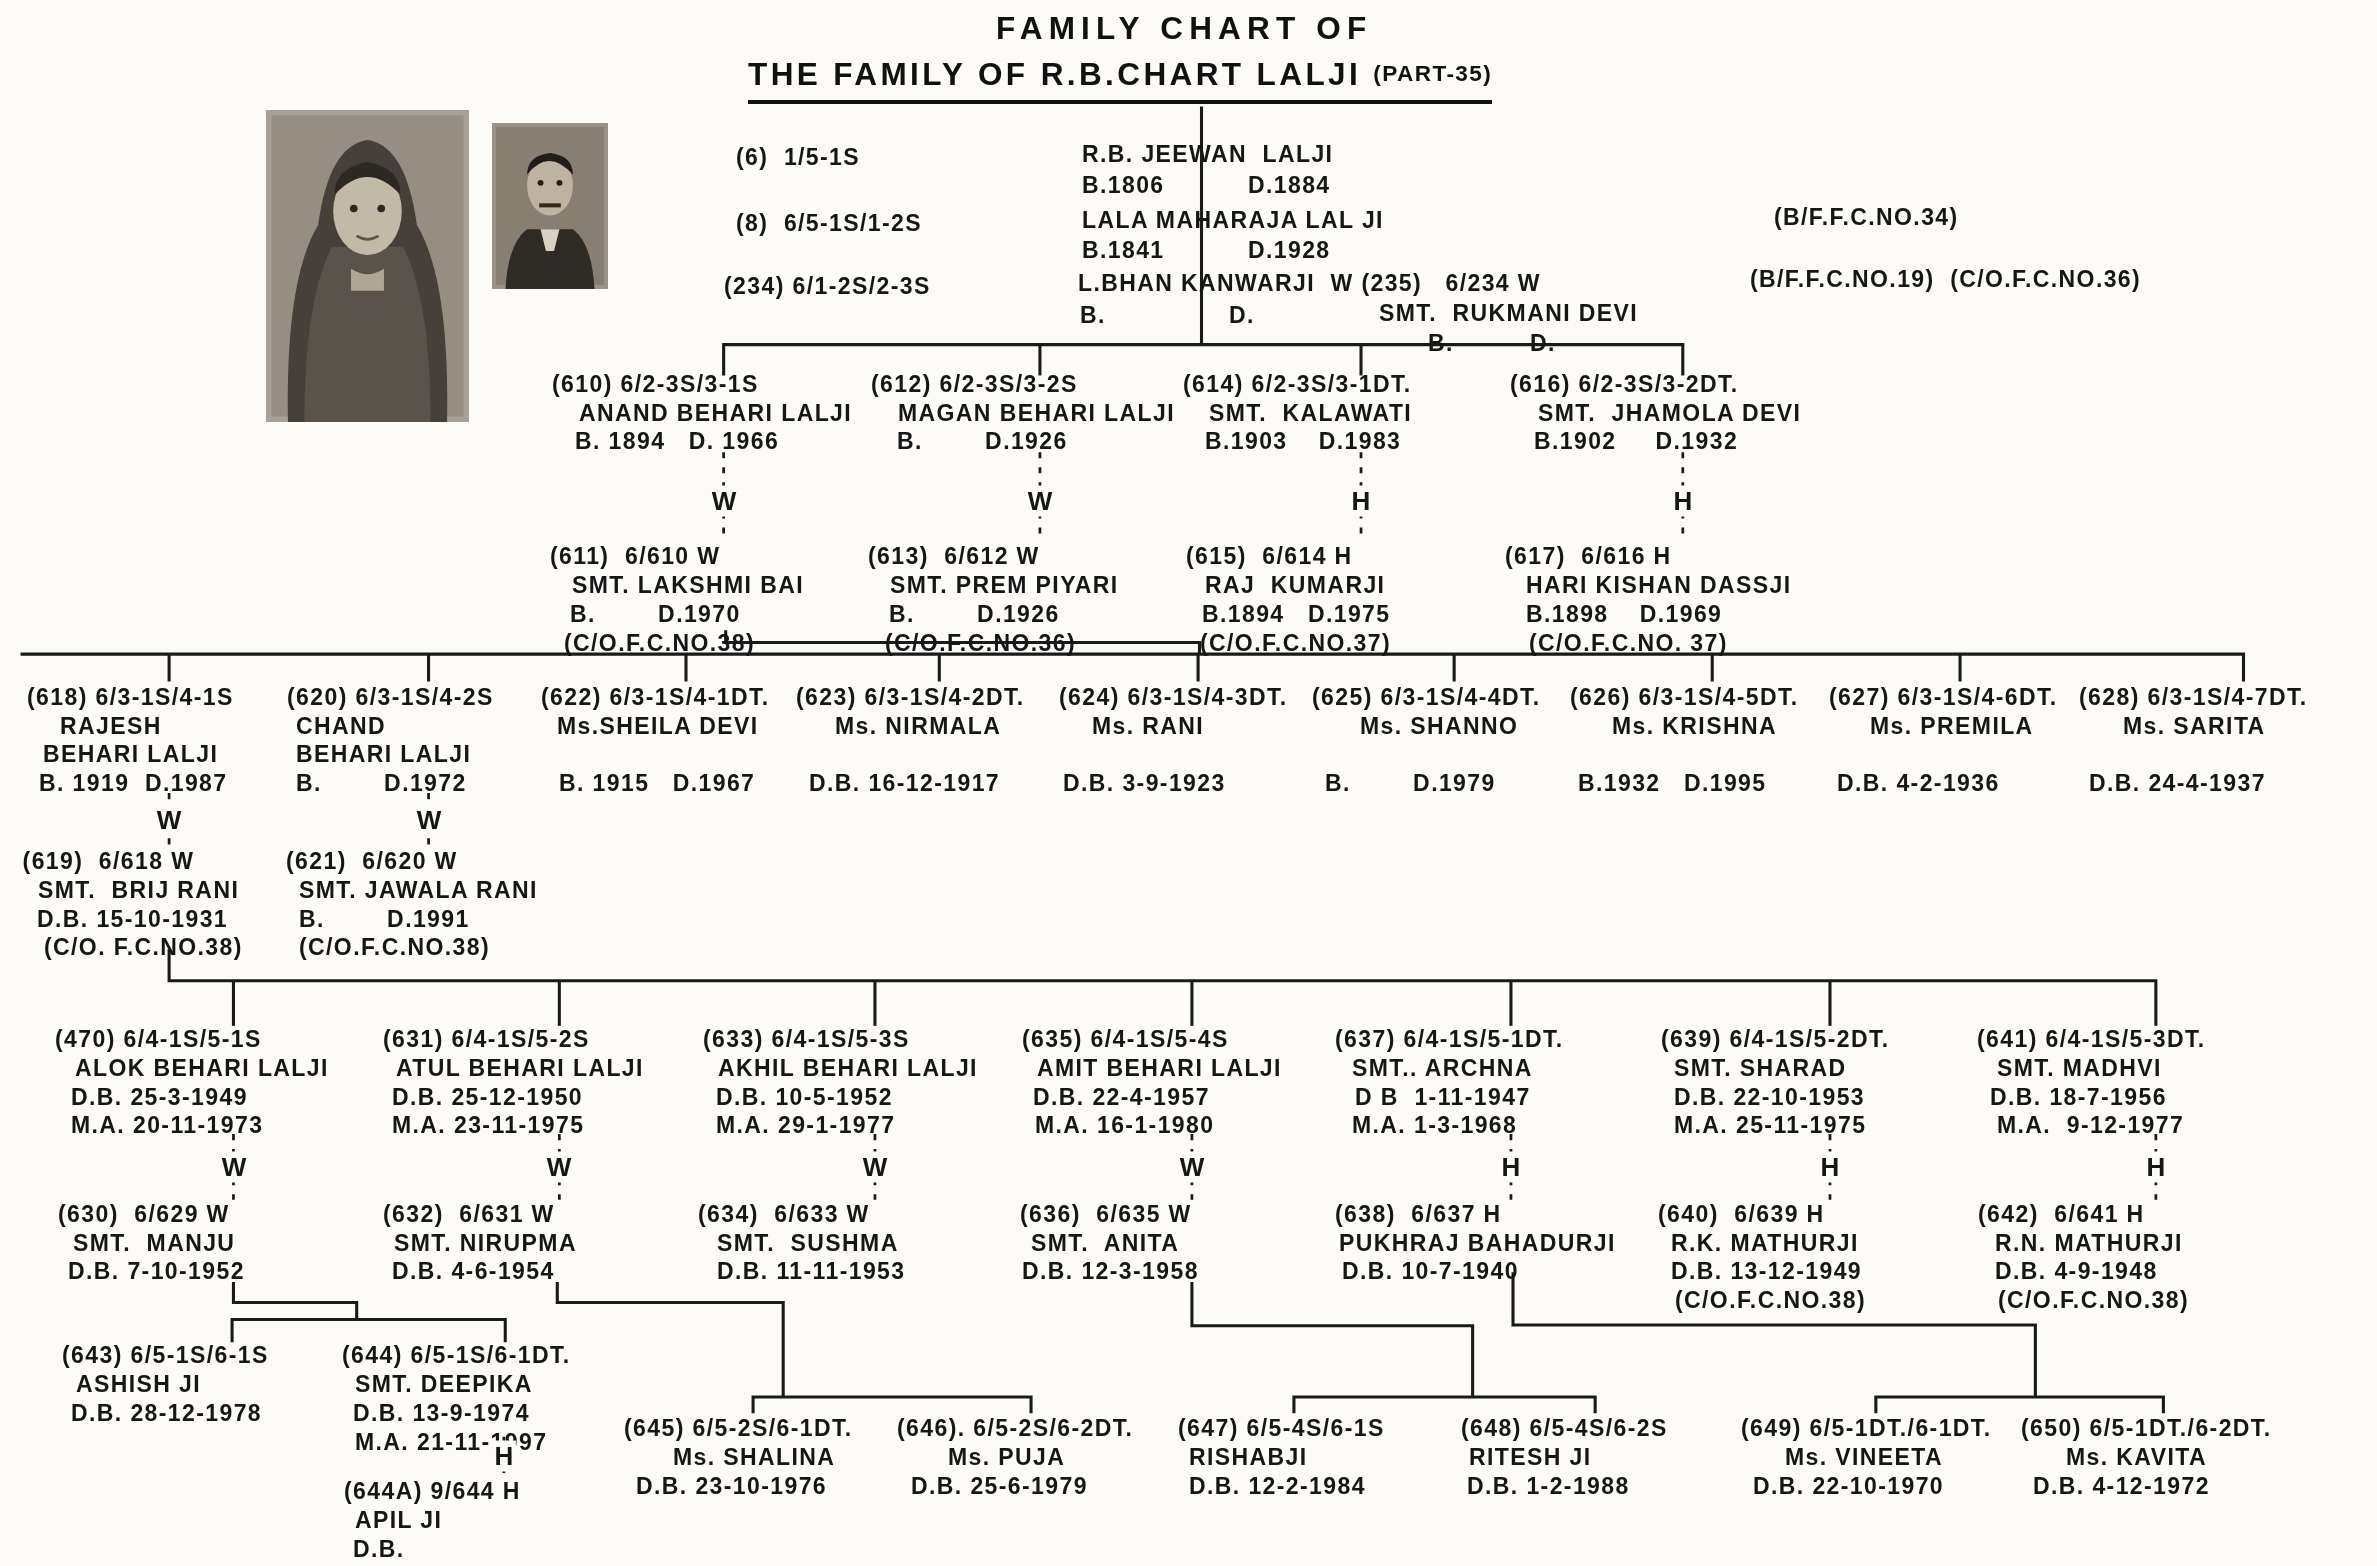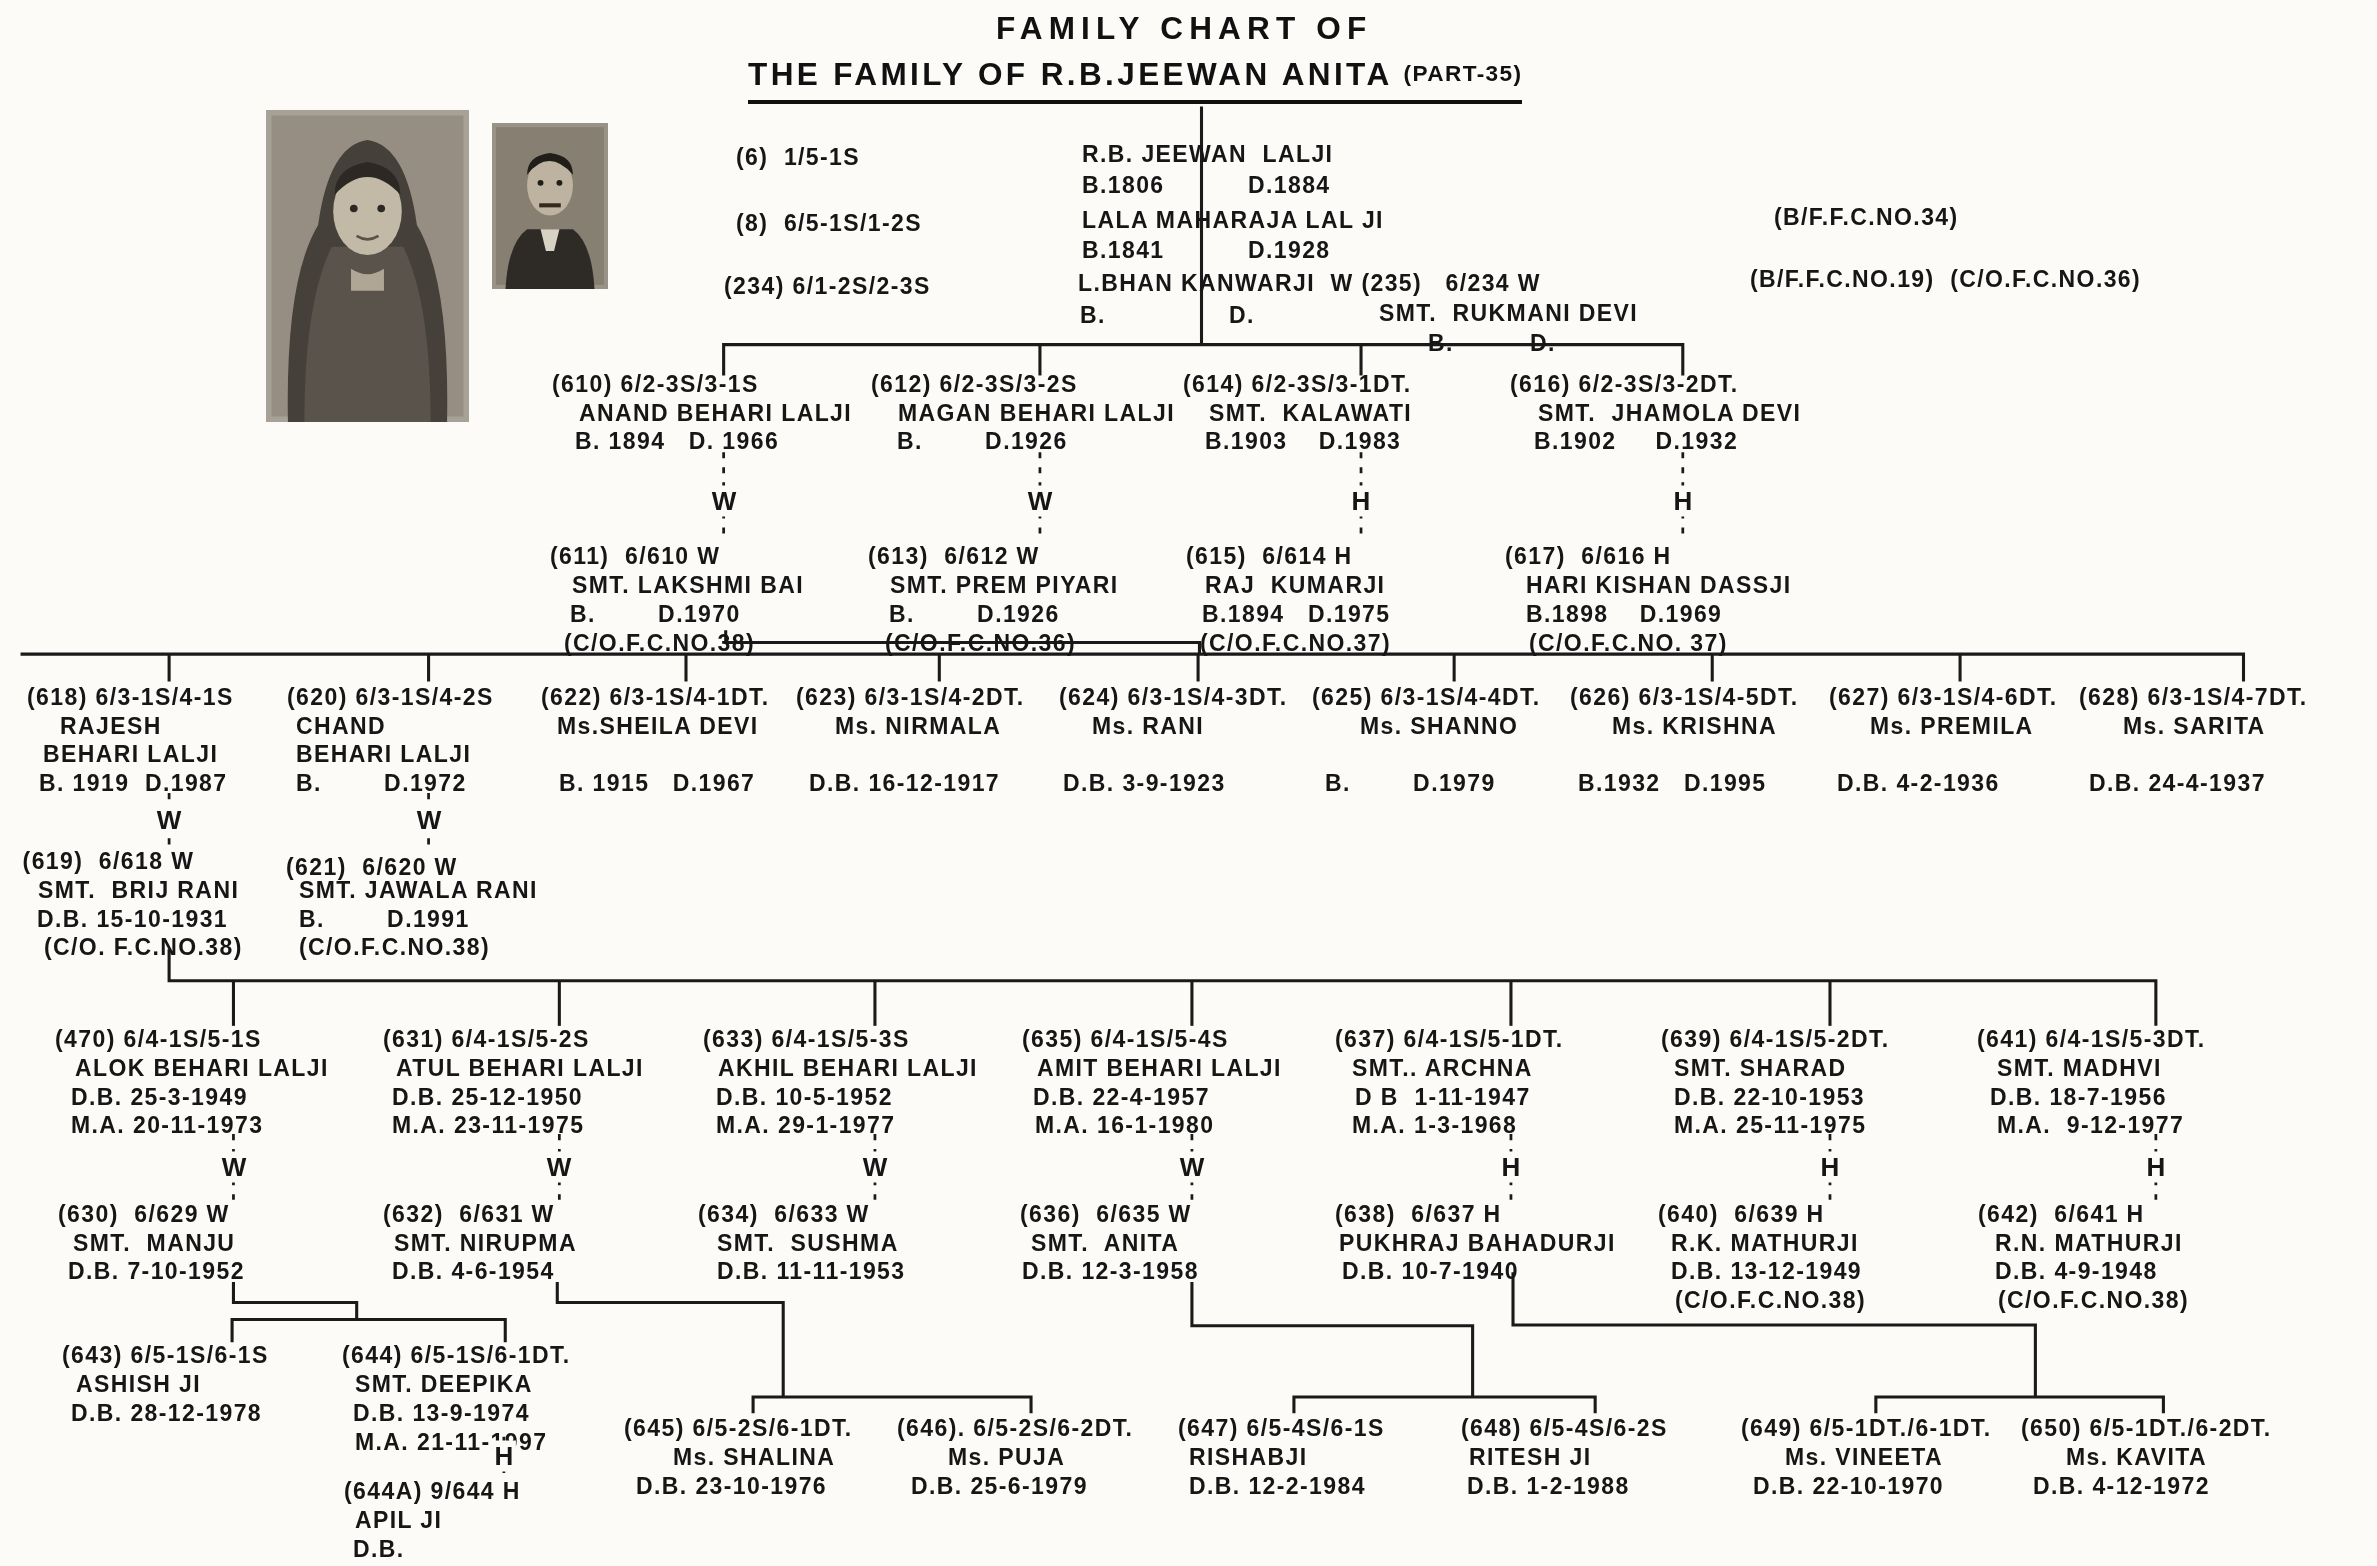--- a/index.html
+++ b/index.html
@@ -64,21 +64,21 @@
       <polyline points="817,1656 817,1752" class="dashed"></polyline>
       <polyline points="1278,1656 1278,1752" class="dashed"></polyline>
       <polyline points="1741,1656 1741,1752" class="dashed"></polyline>
       <polyline points="2207,1656 2207,1752" class="dashed"></polyline>
       <polyline points="2673,1656 2673,1752" class="dashed"></polyline>
       <polyline points="3149,1656 3149,1752" class="dashed"></polyline>
       <polyline points="736,2098 736,2157" class="dashed"></polyline>
     </svg>
 
   <div class="title-main">FAMILY CHART OF</div>
-  <div class="title-sub"><span>THE FAMILY OF R.B.JEEWAN ANITA </span><span class="part">(PART-35)</span></div>
+  <div class="title-sub"><span>THE FAMILY OF R.B.CHART LALJI </span><span class="part">(PART-35)</span></div>
 
   <div class="photo" style="left:266px;top:110px;width:203px;height:312px">
     <svg viewBox="0 0 74 114" preserveAspectRatio="none">
       <rect width="74" height="114" fill="#a7a198"></rect>
       <rect x="2" y="2" width="70" height="110" fill="#968e82"></rect>
       <path d="M8,114 Q7,62 19,42 Q23,13 37,11 Q51,13 55,42 Q67,62 66,114 Z" fill="#45403a"></path>
       <path d="M14,114 Q14,70 24,50 L50,50 Q60,70 60,114 Z" fill="#59534b"></path>
       <ellipse cx="37" cy="37" rx="12.5" ry="16" fill="#c2b9a7"></ellipse>
       <path d="M25,31 Q37,18 49,31 Q49,21 37,19 Q25,21 25,31" fill="#2c2823"></path>
       <circle cx="32" cy="36" r="1.4" fill="#2c2823"></circle>
@@ -172,21 +172,21 @@
     <div class="txt" style="left: 1829px; top: 685px;">(627) 6/3-1S/4-6DT.</div>
     <div class="txt" style="left: 1870px; top: 714px;">Ms. PREMILA</div>
     <div class="txt" style="left: 1837px; top: 771px;">D.B. 4-2-1936</div>
     <div class="txt" style="left: 2079px; top: 685px;">(628) 6/3-1S/4-7DT.</div>
     <div class="txt" style="left: 2123px; top: 714px;">Ms. SARITA</div>
     <div class="txt" style="left: 2089px; top: 771px;">D.B. 24-4-1937</div>
     <div class="txt" style="left: 22.6px; top: 849px;">(619)  6/618 W</div>
     <div class="txt" style="left: 38px; top: 878px;">SMT.  BRIJ RANI</div>
     <div class="txt" style="left: 37px; top: 907px;">D.B. 15-10-1931</div>
     <div class="txt" style="left: 44px; top: 935px;">(C/O. F.C.NO.38)</div>
-    <div class="txt" style="left: 286px; top: 849px; margin-top: 6px;">(621)  6/620 W</div>
+    <div class="txt" style="left: 286px; top: 849px;">(621)  6/620 W</div>
     <div class="txt" style="left: 299px; top: 878px;">SMT. JAWALA RANI</div>
     <div class="txt" style="left: 299px; top: 907px;">B.        D.1991</div>
     <div class="txt" style="left: 299px; top: 935px;">(C/O.F.C.NO.38)</div>
     <div class="txt" style="left: 55px; top: 1027px;">(470) 6/4-1S/5-1S</div>
     <div class="txt" style="left: 75px; top: 1056px;">ALOK BEHARI LALJI</div>
     <div class="txt" style="left: 71px; top: 1085px;">D.B. 25-3-1949</div>
     <div class="txt" style="left: 71px; top: 1113px;">M.A. 20-11-1973</div>
     <div class="txt" style="left: 383px; top: 1027px;">(631) 6/4-1S/5-2S</div>
     <div class="txt" style="left: 396px; top: 1056px;">ATUL BEHARI LALJI</div>
     <div class="txt" style="left: 392px; top: 1085px;">D.B. 25-12-1950</div>

